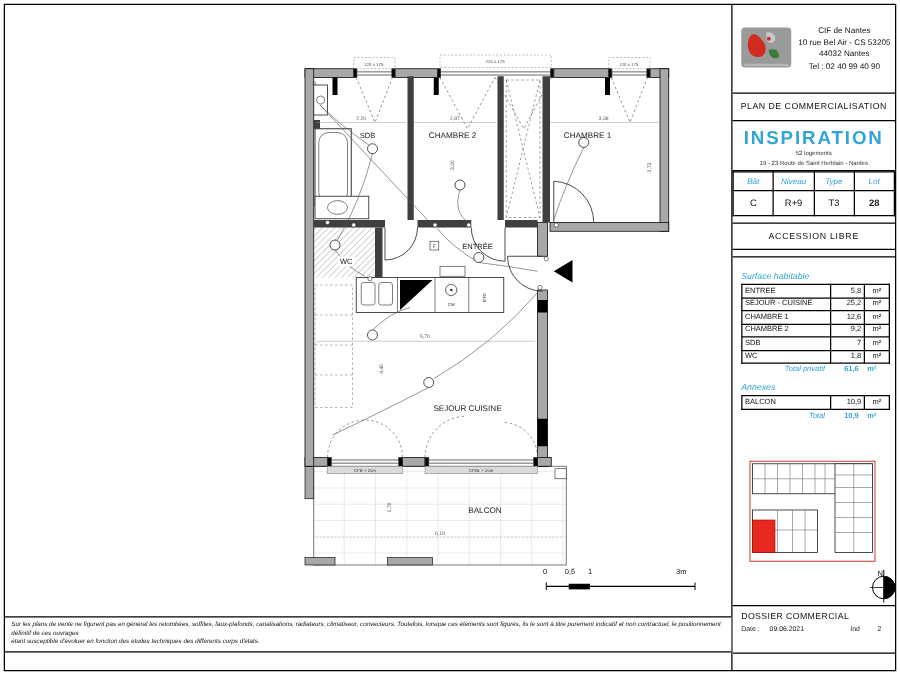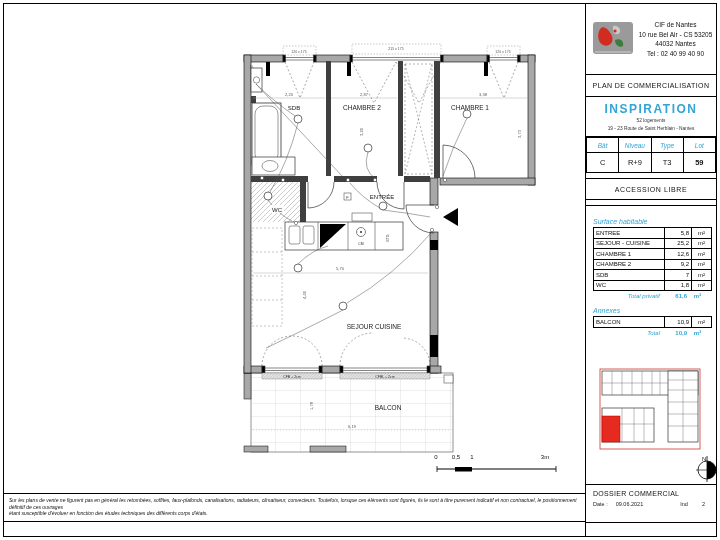--- a/index.html
+++ b/index.html
@@ -8,21 +8,21 @@
   .page-border{position:absolute;left:3px;top:3px;width:714px;height:534px;border:1px solid #000;box-sizing:border-box;z-index:0;}
   svg text{font-family:"Liberation Sans",sans-serif;}
   .plan-svg{position:absolute;left:0;top:0;z-index:1;}
   
   .rightcol{position:absolute;left:585px;top:4px;width:131px;height:532px;background:#fff;border-left:1px solid #000;z-index:2;box-sizing:border-box;}
   .sec{box-sizing:border-box;overflow:hidden;}
   .addr{height:71px;border-bottom:1px solid #000;display:flex;align-items:center;}
   .addr-text{flex:1;text-align:center;font-size:6.5px;line-height:9.5px;color:#111;}
   .doctype{height:22px;border-bottom:1px solid #000;display:flex;align-items:center;justify-content:center;font-size:7px;letter-spacing:.4px;color:#111;}
   .program{height:40px;border-bottom:1px solid #000;text-align:center;padding-top:5px;}
-  .program .pname{font-size:12px;font-weight:bold;letter-spacing:1.5px;}
+  .program .pname{font-size:15px;font-weight:bold;letter-spacing:1.5px;}
   .program .psub{font-size:4.8px;color:#333;margin-top:2px;line-height:6px;}
   table.unit{width:100%;border-collapse:collapse;table-layout:fixed;height:35px;}
   table.unit th,table.unit td{border:1px solid #000;text-align:center;padding:0;}
   table.unit th{font-size:6.5px;font-style:italic;font-weight:normal;height:14px;}
   table.unit td{font-size:7.5px;height:19px;color:#111;}
   .spacer5{height:5px;}
   .accession{height:22px;border-top:1px solid #000;border-bottom:1px solid #000;display:flex;align-items:center;justify-content:center;font-size:7px;letter-spacing:.6px;color:#111;}
   .spacer6{height:5px;border-bottom:1px solid #000;}
   .surfaces{height:160px;padding:12px 0 0 7px;}
   .stitle{font-size:7px;font-style:italic;margin-bottom:2px;}
@@ -318,21 +318,21 @@
           <tr>
         <th style="color:#31a5d6;">Bât</th>
         <th style="color:#31a5d6;">Niveau</th>
         <th style="color:#31a5d6;">Type</th>
         <th style="color:#31a5d6;">Lot</th>
       </tr>
       <tr>
         <td>C</td>
         <td>R+9</td>
         <td>T3</td>
-        <td style="font-weight:bold;">59</td>
+        <td style="font-weight:bold;">28</td>
       </tr>
     </tbody>
       </table>
 
     <div class="spacer5"></div>
     <div class="sec accession">ACCESSION LIBRE</div>
     <div class="spacer6"></div>
 
     <div class="sec surfaces">
       <div class="stitle" style="color:#31a5d6;">Surface habitable</div>

